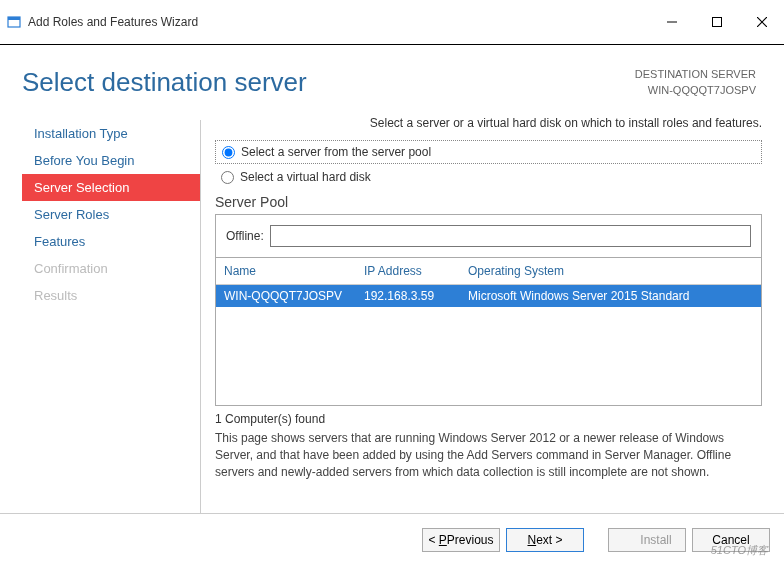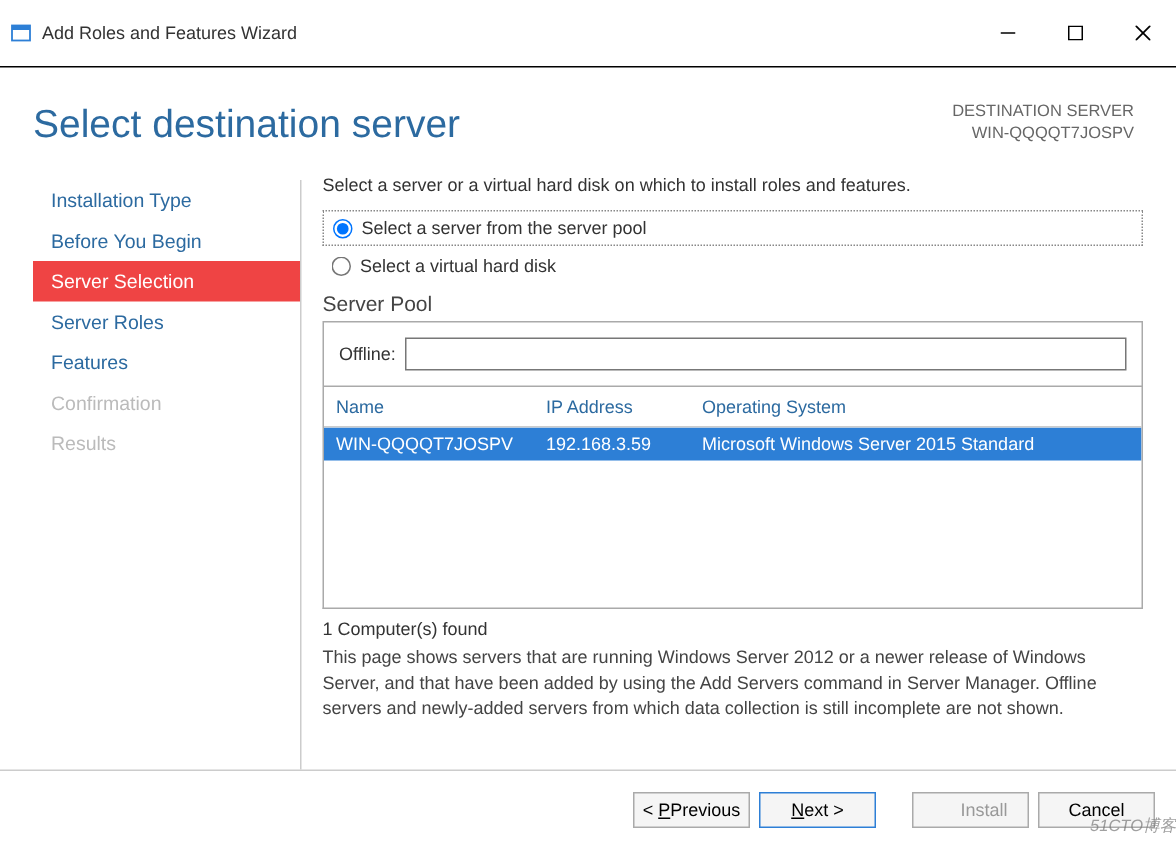--- a/index.html
+++ b/index.html
@@ -2,31 +2,31 @@
 <html><head>
   <meta charset="utf-8">
   <style>
     * { box-sizing: border-box; margin: 0; padding: 0; font-family: 'Segoe UI', Tahoma, sans-serif; }
     body { width: 784px; height: 561px; background: #fff; overflow: hidden; }
     .titlebar { height: 45px; display: flex; align-items: center; border-bottom: 1px solid #000; padding: 0 0 0 6px; }
     .titlebar .app-icon { width: 16px; height: 16px; margin-right: 6px; display: flex; align-items: center; justify-content: center; }
     .titlebar .title { font-size: 12px; color: #333; flex: 1; }
     .titlebar .win-controls { display: flex; height: 100%; }
     .titlebar .win-btn { width: 45px; height: 100%; display: flex; align-items: center; justify-content: center; font-size: 12px; font-family: 'Segoe UI Symbol', sans-serif; cursor: default; }
-    .header-area { padding: 22px 28px 10px 22px; display: flex; justify-content: space-between; align-items: flex-start; }
+    .header-area { padding: 22px 28px 10px 22px; display: flex; justify-content: space-between; align-items: center; }
     .page-title { font-size: 26px; font-weight: 300; color: #2c6aa0; }
     .dest-label { text-align: right; font-size: 11px; color: #666; line-height: 1.4; }
     .body-area { display: flex; padding: 0 0 0 22px; height: 405px; }
     .nav { width: 178px; padding-top: 12px; }
     .nav-item { padding: 6px 12px; font-size: 13px; color: #2c6aa0; cursor: pointer; }
     .nav-item.active { background: #ef4444; color: #fff; }
     .nav-item.disabled { color: #bbb; cursor: default; }
     .divider { width: 1px; background: #ccc; margin: 12px 14px 0 0; }
     .main { flex: 1; padding: 8px 22px 0 0; font-size: 12px; color: #333; }
-    .instr { margin-bottom: 10px; }
+    .instr { margin-bottom: 10px; text-align: right; }
     .radio-group { border: 1px dotted #888; padding: 4px 6px 0 6px; margin-bottom: 2px; }
     .radio-row { display: flex; align-items: center; margin-bottom: 4px; }
     .radio-row input { margin-right: 6px; }
     .outside-radio { padding: 4px 6px 10px 6px; display:flex; align-items:center; }
     .outside-radio input { margin-right: 6px; }
     .pool-label { font-size: 14px; color: #444; margin-bottom: 4px; }
     .pool-box { border: 1px solid #aaa; padding: 10px 10px; }
     .filter-row { display: flex; align-items: center; }
     .filter-row label { font-size: 12px; margin-right: 6px; color: #333; }
     .filter-row input { flex: 1; border: 1px solid #777; height: 22px; padding: 2px 4px; font-size: 12px; }
@@ -39,21 +39,21 @@
     .tbody { height: 120px; overflow: auto; }
     .trow { display: flex; padding: 4px 8px; font-size: 12px; }
     .trow.selected { background: #2d7fd6; color: #fff; }
     .found-label { font-size: 12px; margin: 6px 0 4px 0; }
     .note { font-size: 12px; color: #444; line-height: 1.4; padding-right: 4px; }
     .footer { height: 52px; border-top: 1px solid #ccc; display: flex; justify-content: flex-end; align-items: center; padding-right: 14px; gap: 6px; }
     .btn { min-width: 78px; height: 24px; font-size: 12px; border: 1px solid #aaa; background: #f5f5f5; display:flex; align-items:center; justify-content:center; cursor: pointer; }
     .btn.default-btn { border: 1.5px solid #2d7fd6; }
     .btn.disabled { color: #999; cursor: default; padding-left: 18px; }
     .btn u { text-decoration: underline; }
-    .watermark { position: absolute; right: 0; bottom: 3px; font-size: 11px; font-style: italic; color: rgba(120,120,120,0.7); pointer-events: none; }
+    .watermark { position: absolute; right: 16px; bottom: 3px; font-size: 11px; font-style: italic; color: rgba(120,120,120,0.7); pointer-events: none; }
   </style>
 </head>
 <body>
 
 <div class="titlebar">
   <span class="app-icon">
     <svg width="14" height="14" viewBox="0 0 14 14">
         <rect x="1" y="2" width="12" height="10" fill="none" stroke="#2d7fd6" stroke-width="1.2"></rect>
         <rect x="1" y="2" width="12" height="3" fill="#2d7fd6"></rect>
       </svg>

